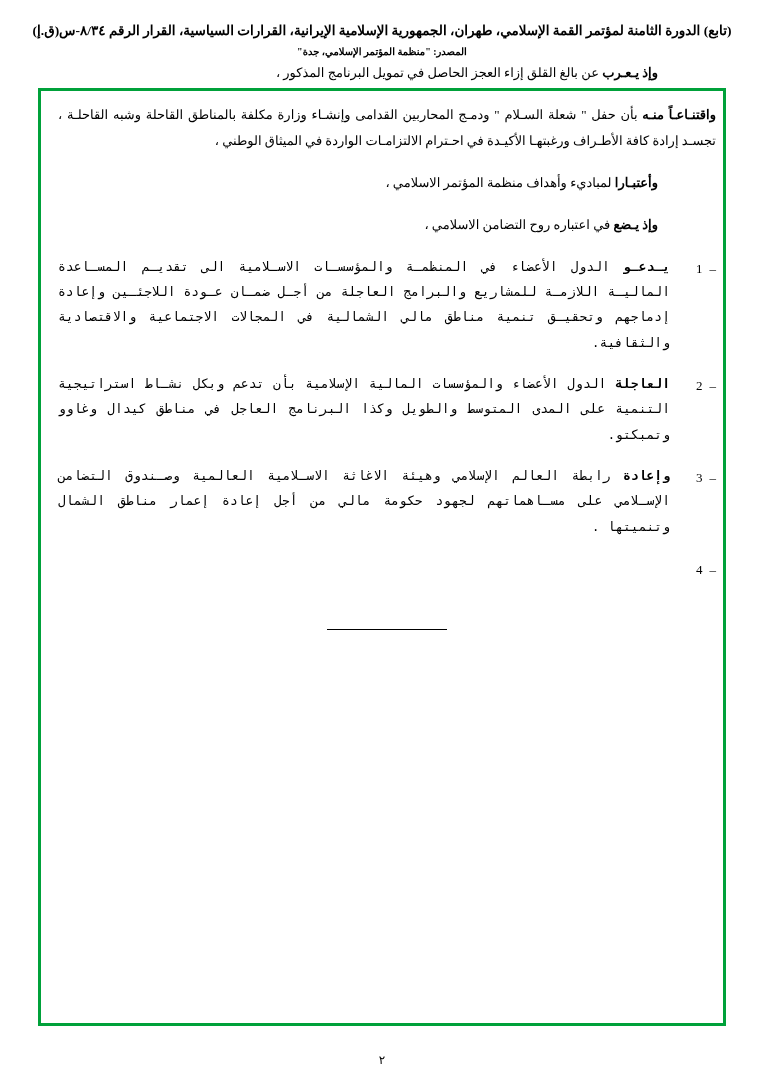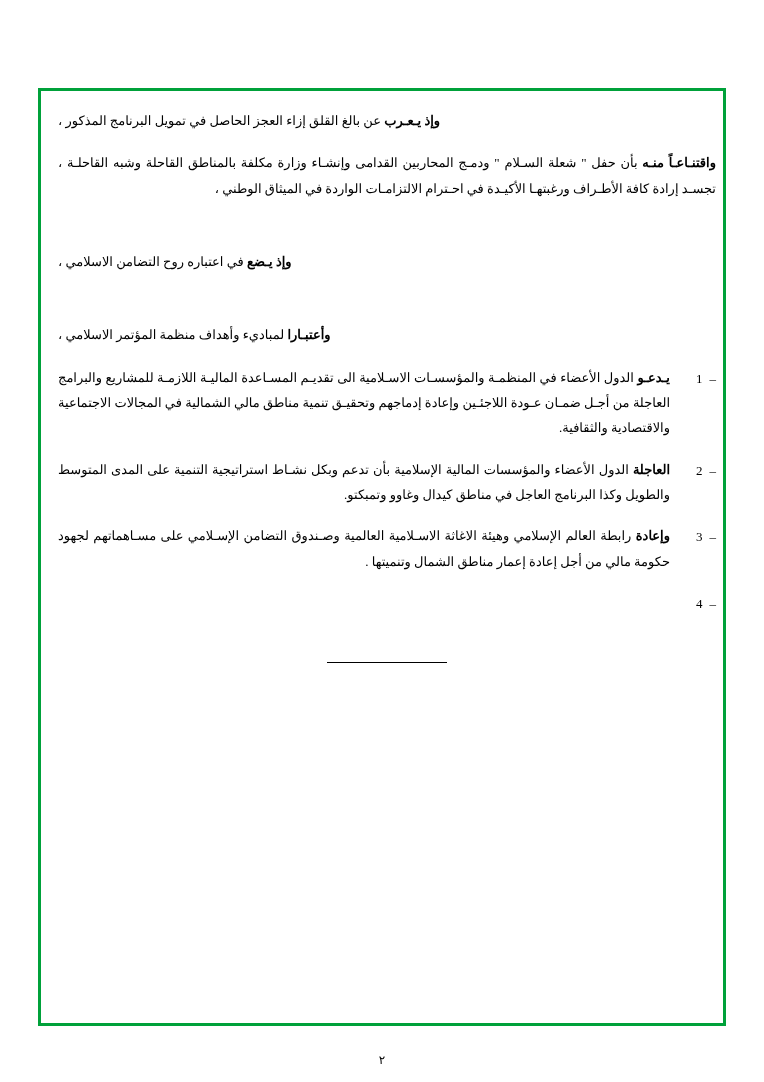--- a/index.html
+++ b/index.html
@@ -56,23 +56,22 @@
   .para {
     text-align: justify;
     text-justify: inter-word;
     margin-bottom: 17px;
   }
   .lead {
     font-weight: bold;
     letter-spacing: 0.5px;
   }
   .short {
-    text-align: left;
+    text-align: right;
     padding-right: 58px;
-    margin-top: 48px;
   }
   .numbered {
     display: flex;
     flex-direction: row;
     margin-bottom: 16px;
     align-items: flex-start;
   }
   .num-col {
     width: 46px;
     flex: 0 0 46px;
@@ -82,20 +81,21 @@
     white-space: nowrap;
     direction: rtl;
   }
   .num-col .dash {
     margin-right: 7px;
   }
   .num-body {
     flex: 1 1 auto;
     text-align: justify;
     text-justify: inter-word;
+    font-family: Liberation Mono, monospace;
   }
   .rule {
     margin: 40px auto 0 auto;
     width: 120px;
     border-top: 1.2px solid #000;
   }
   .rule-wrap {
     margin-top: 46px;
     text-align: center;
   }
@@ -106,40 +106,44 @@
     right: 0;
     text-align: center;
     font-size: 12px;
   }
 </style>
 </head>
 <body>
 
 <div class="page">
 
+  <div class="header">
+    <div class="header-title">(تابع) الدورة الثامنة لمؤتمر القمة الإسلامي، طهران، الجمهورية الإسلامية الإيرانية، القرارات السياسية، القرار الرقم ٨/٣٤-س(ق.إ)</div>
+    <div class="header-source">المصدر: "منظمة المؤتمر الإسلامي، جدة"</div>
+  </div>
 
   <div class="frame"></div>
 
   <div class="content">
 
     <div class="para short">
       <span class="lead">وإذ يـعـرب</span><span> عن بالغ القلق إزاء العجز الحاصل في تمويل البرنامج المذكور ،</span>
     </div>
 
     <div class="para">
       <span class="lead">واقتنـاعـاً منـه</span><span> بأن حفل " شعلة السـلام " ودمـج المحاربين القدامى وإنشـاء وزارة مكلفة بالمناطق القاحلة وشبه القاحلـة ، تجسـد إرادة كافة الأطـراف ورغبتهـا الأكيـدة في احـترام الالتزامـات الواردة في الميثاق الوطني ،</span>
     </div>
 
 
     <div class="para short">
-      <span class="lead">وإذ يـضع</span><span> في اعتباره روح التضامن الاسلامي ،</span>
+      <span class="lead">وأعتبـارا</span><span> لمباديء وأهداف منظمة المؤتمر الاسلامي ،</span>
     </div>
 
     <div class="para short">
-      <span class="lead">وأعتبـارا</span><span> لمباديء وأهداف منظمة المؤتمر الاسلامي ،</span>
+      <span class="lead">وإذ يـضع</span><span> في اعتباره روح التضامن الاسلامي ،</span>
     </div>
 
     <div class="numbered">
       <div class="num-col"><span>–</span><span class="dash">1</span></div>
       <div class="num-body">
         <span class="lead">يـدعـو</span><span> الدول الأعضاء في المنظمـة والمؤسسـات الاسـلامية الى تقديـم المسـاعدة الماليـة اللازمـة للمشاريع والبرامج العاجلة من أجـل ضمـان عـودة اللاجئـين وإعادة إدماجهم وتحقيـق تنمية مناطق مالي الشمالية في المجالات الاجتماعية والاقتصادية والثقافية.</span>
       </div>
     </div>
 
     <div class="numbered">

